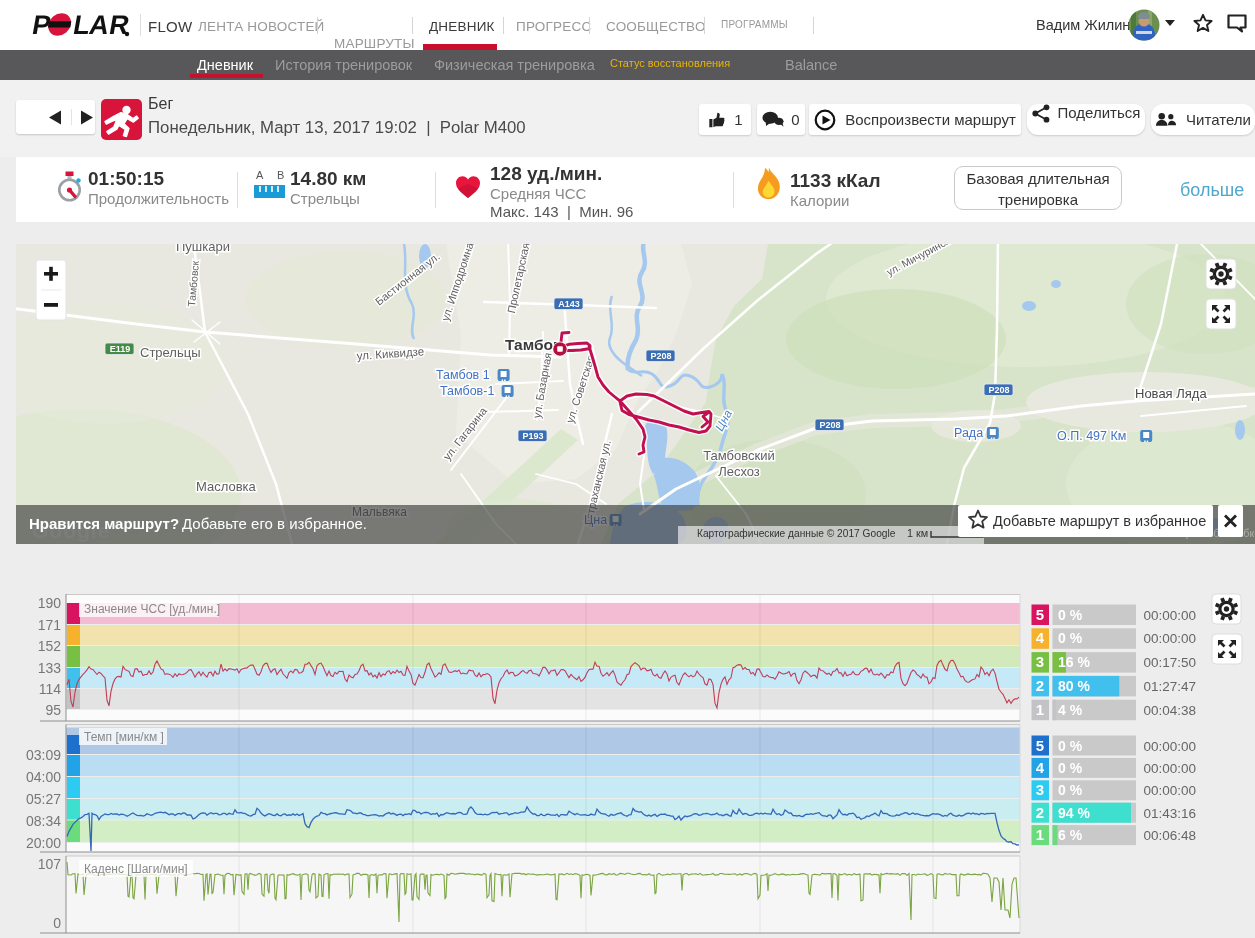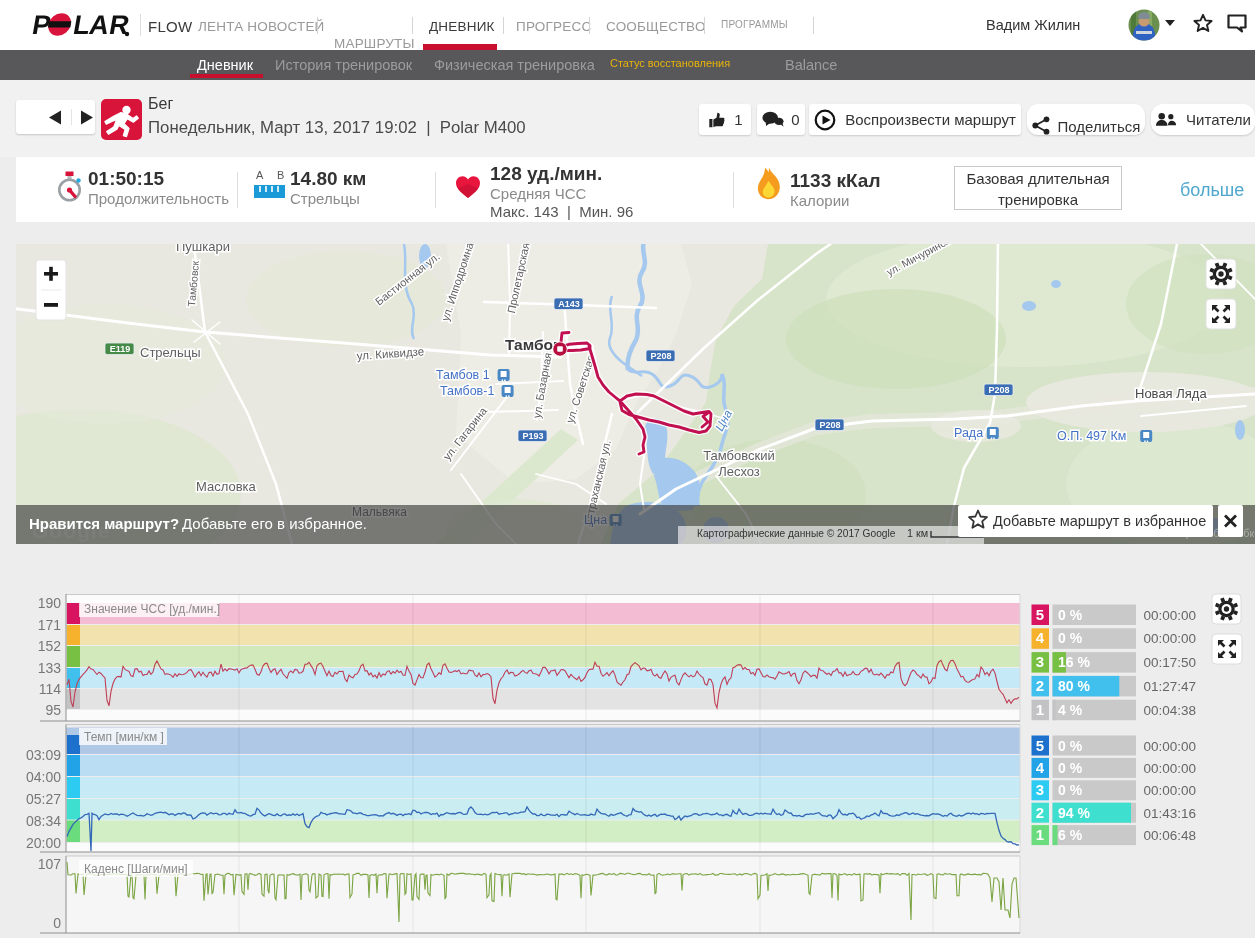--- a/index.html
+++ b/index.html
@@ -23,21 +23,21 @@
     <div style="position:absolute;left:516px;top:19px;font-size:13.5px;color:#999;letter-spacing:0.2px">ПРОГРЕСС</div>
     <div style="position:absolute;left:606px;top:19px;font-size:13.5px;color:#999;letter-spacing:0.2px">СООБЩЕСТВО</div>
     <div style="position:absolute;left:721px;top:19px;font-size:10px;color:#999;letter-spacing:0.2px">ПРОГРАММЫ</div>
     <div style="position:absolute;left:317px;top:17px;width:1px;height:17px;background:#d5d5d5"></div>
     <div style="position:absolute;left:412px;top:17px;width:1px;height:17px;background:#d5d5d5"></div>
     <div style="position:absolute;left:503px;top:17px;width:1px;height:17px;background:#d5d5d5"></div>
     <div style="position:absolute;left:589px;top:17px;width:1px;height:17px;background:#d5d5d5"></div>
     <div style="position:absolute;left:704px;top:17px;width:1px;height:17px;background:#d5d5d5"></div>
     <div style="position:absolute;left:813px;top:17px;width:1px;height:17px;background:#d5d5d5"></div>
     <div style="position:absolute;left:423px;top:44px;width:74px;height:6px;background:#c8102e"></div>
-    <div style="position:absolute;left:986px;top:17px;font-size:14.5px;color:#333">Вадим Жилин</div>
+    <div style="position:absolute;left:1036px;top:17px;font-size:14.5px;color:#333">Вадим Жилин</div>
     <svg style="position:absolute;left:1128px;top:9px" width="32" height="32">
 <defs>
         <clipPath id="av">
           <circle cx="16" cy="16" r="15.5"></circle>
         </clipPath>
       </defs>
 <g clip-path="url(#av)">
         <rect width="32" height="32" fill="#6a8f4f"></rect>
 <rect x="3" y="0" width="5" height="32" fill="#4e7a3a"></rect>
         <rect x="20" y="0" width="4" height="32" fill="#86a964"></rect>
@@ -92,21 +92,21 @@
     </svg>
     <span style="margin-left:7px">0</span>
   </div>
 <div style="position:absolute;left:809px;top:104px;width:212px;height:31px;background:#fff;border-radius:3px;box-shadow:0 1px 2px rgba(0,0,0,0.16);font-size:15px;color:#333;display:flex;align-items:center;justify-content:center;white-space:nowrap">
     <svg width="22" height="22" viewBox="0 0 22 22">
       <circle cx="11" cy="11" r="9.3" fill="none" stroke="#111" stroke-width="2.2"></circle>
       <polygon points="8.5,6.5 16.5,11 8.5,15.5" fill="#111"></polygon>
     </svg>
     <span style="margin-left:9px">Воспроизвести маршрут</span>
   </div>
-<div style="position:absolute;left:1027px;top:104px;width:118px;height:31px;background:#fff;border-radius:11px;box-shadow:0 1px 2px rgba(0,0,0,0.16);font-size:15px;color:#333;display:flex;align-items:flex-end;justify-content:center;white-space:nowrap">
+<div style="position:absolute;left:1027px;top:104px;width:118px;height:31px;background:#fff;border-radius:11px;box-shadow:0 1px 2px rgba(0,0,0,0.16);font-size:15px;color:#333;display:flex;align-items:flex-start;justify-content:center;white-space:nowrap">
     <svg width="18" height="19" viewBox="0 0 18 19">
       <circle cx="14.5" cy="3.3" r="2.9" fill="#222"></circle>
       <circle cx="3.3" cy="9.5" r="2.9" fill="#222"></circle>
       <circle cx="14.5" cy="15.7" r="2.9" fill="#222"></circle>
       <path d="M3.3,9.5 L14.5,3.3 M3.3,9.5 L14.5,15.7" stroke="#222" stroke-width="1.8"></path>
     </svg>
     <span style="margin-left:8px">Поделиться</span>
   </div>
 <div style="position:absolute;left:1151px;top:104px;width:104px;height:31px;background:#fff;border-radius:12px;box-shadow:0 1px 2px rgba(0,0,0,0.16);font-size:15px;color:#333;display:flex;align-items:center;justify-content:center;white-space:nowrap">
     <svg width="23" height="15" viewBox="0 0 24 15">
@@ -150,21 +150,21 @@
   </svg>
 <div style="position:absolute;left:490px;top:163px;font-size:19px;font-weight:bold;color:#333">128 уд./мин.</div>
 <div style="position:absolute;left:490px;top:185px;font-size:15px;color:#8a8a8a">Средняя ЧСС</div>
 <div style="position:absolute;left:490px;top:203px;font-size:15px;color:#555">Макс. 143&nbsp; |&nbsp; Мин. 96</div>
 <svg style="position:absolute;left:757px;top:167px" width="26" height="39">
 <path d="M12,0.5 C14,6 19,8.5 21.5,14 C24,19.5 23,26 18,30 C11,35 2,31 1,23 C0.3,17 4,13 6,9 C7.5,6 8,3 8,0.8 C9.5,2 10.8,3.5 11.5,5.5 Z" fill="#f59b1e"></path>
 <path d="M12,14 C13.5,18 17,19.5 17.5,23.5 C18,27.5 15,30.5 11.5,30.5 C8,30.5 5.5,28 5.8,24.5 C6.1,21 9,19 10,16.5 C10.6,15.2 11,14.5 12,14 Z" fill="#fdd835"></path>
   </svg>
 <div style="position:absolute;left:790px;top:170px;font-size:19px;font-weight:bold;color:#333">1133 кКал</div>
 <div style="position:absolute;left:790px;top:192px;font-size:15px;color:#8a8a8a">Калории</div>
-<div style="position:absolute;left:954px;top:166px;width:168px;height:44px;background:#fff;border:1px solid #c9c9c9;border-radius:0;font-size:15px;color:#333;text-align:center;line-height:21px;padding-top:1px">Базовая длительная<br>тренировка</div>
+<div style="position:absolute;left:954px;top:166px;width:168px;height:44px;background:#fff;border:1px solid #c9c9c9;border-radius:9px;font-size:15px;color:#333;text-align:center;line-height:21px;padding-top:1px">Базовая длительная<br>тренировка</div>
 <div style="position:absolute;left:1180px;top:180px;font-size:18px;color:#4fa7ce">больше</div>
 <svg style="position:absolute;left:16px;top:244px" width="1239" height="300" font-family="Liberation Sans, sans-serif">
     <rect x="0" y="0" width="1239" height="300" fill="#e9e8e0"></rect>
     <path d="M752,0 L746,35 L718,62 L700,95 L694,128 L690,158 L662,198 L640,228 L602,260 L585,300 L1239,300 L1239,0 Z" fill="#d7e4c9"></path>
     <ellipse cx="1010" cy="55" rx="200" ry="68" fill="#e0e9d3" opacity="0.9"></ellipse>
     <ellipse cx="880" cy="95" rx="110" ry="50" fill="#cde0ba" opacity="0.7"></ellipse>
     <ellipse cx="1160" cy="240" rx="110" ry="65" fill="#dde8cf" opacity="0.9"></ellipse>
     <ellipse cx="760" cy="250" rx="90" ry="55" fill="#cfe0bf" opacity="0.8"></ellipse>
     <ellipse cx="1190" cy="60" rx="80" ry="50" fill="#d0e1bf" opacity="0.7"></ellipse>
     <path d="M660,245 L742,206 L800,184 L856,177 L940,175 L990,172 L1065,162 L1120,157 L1239,150" fill="none" stroke="#e7e7dd" stroke-width="14" stroke-linecap="round" stroke-opacity="0.7"></path>

